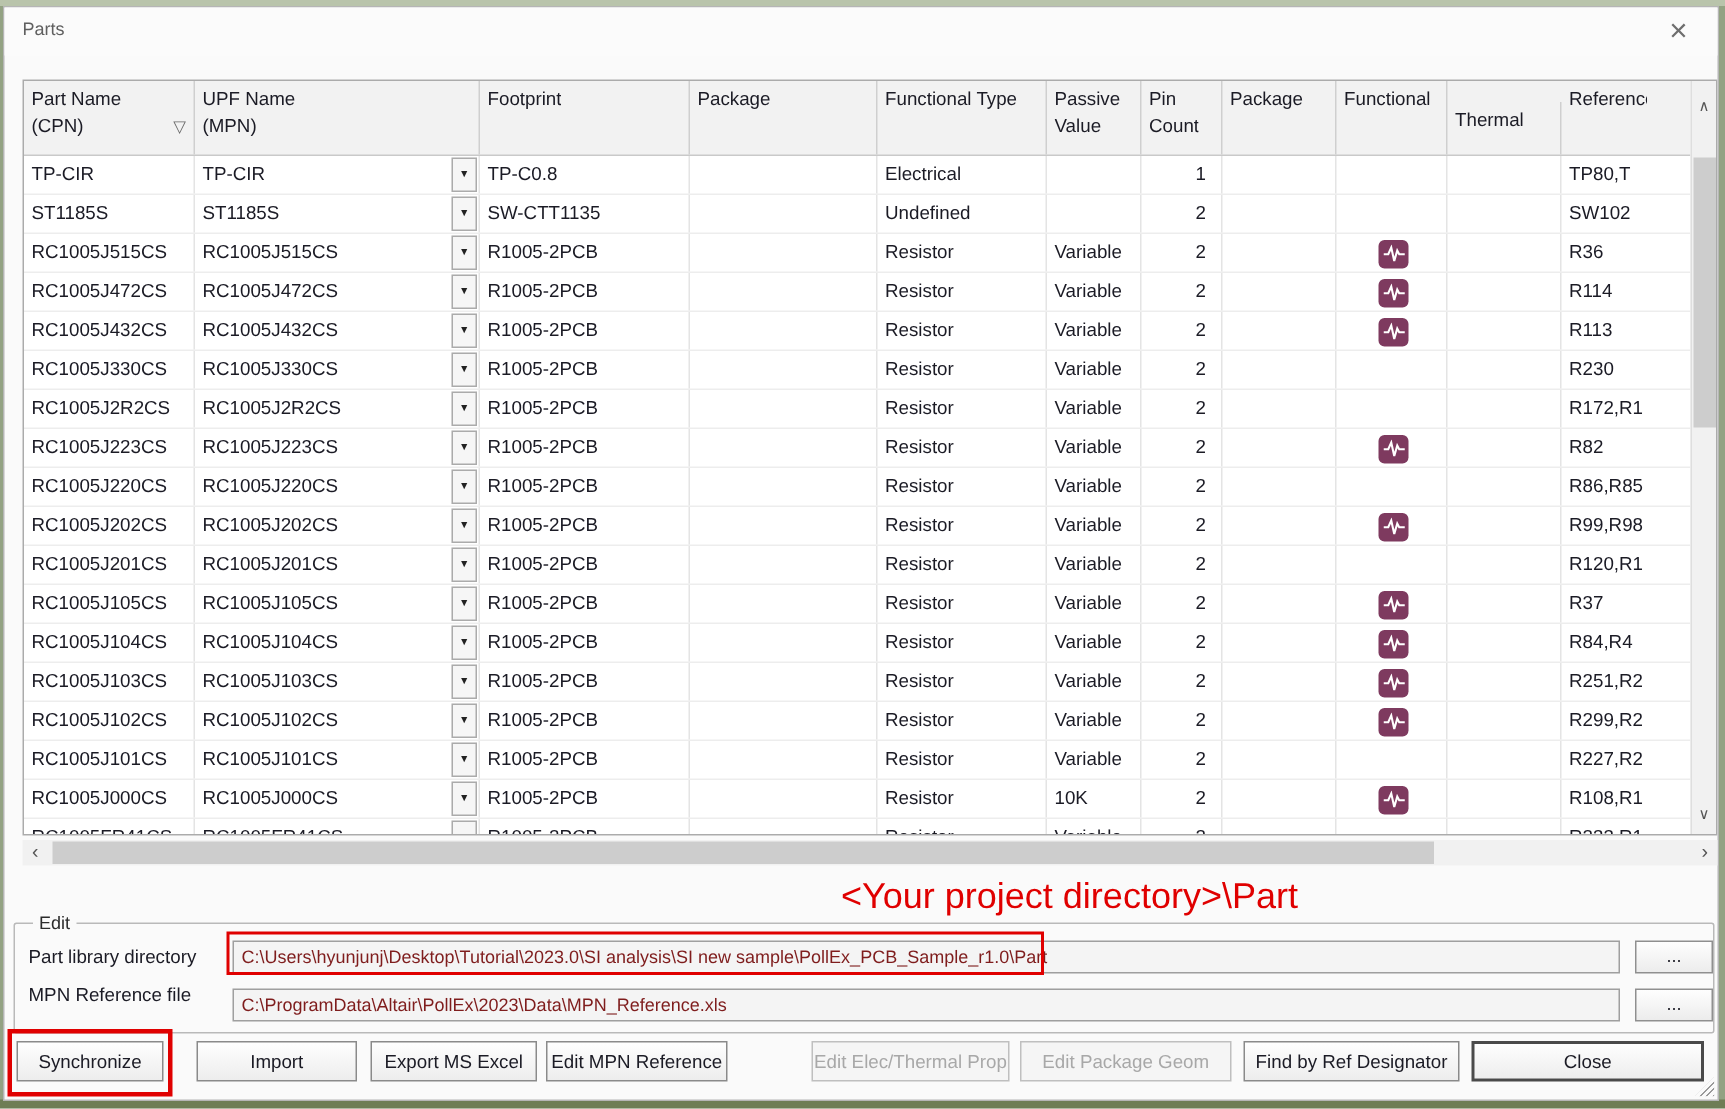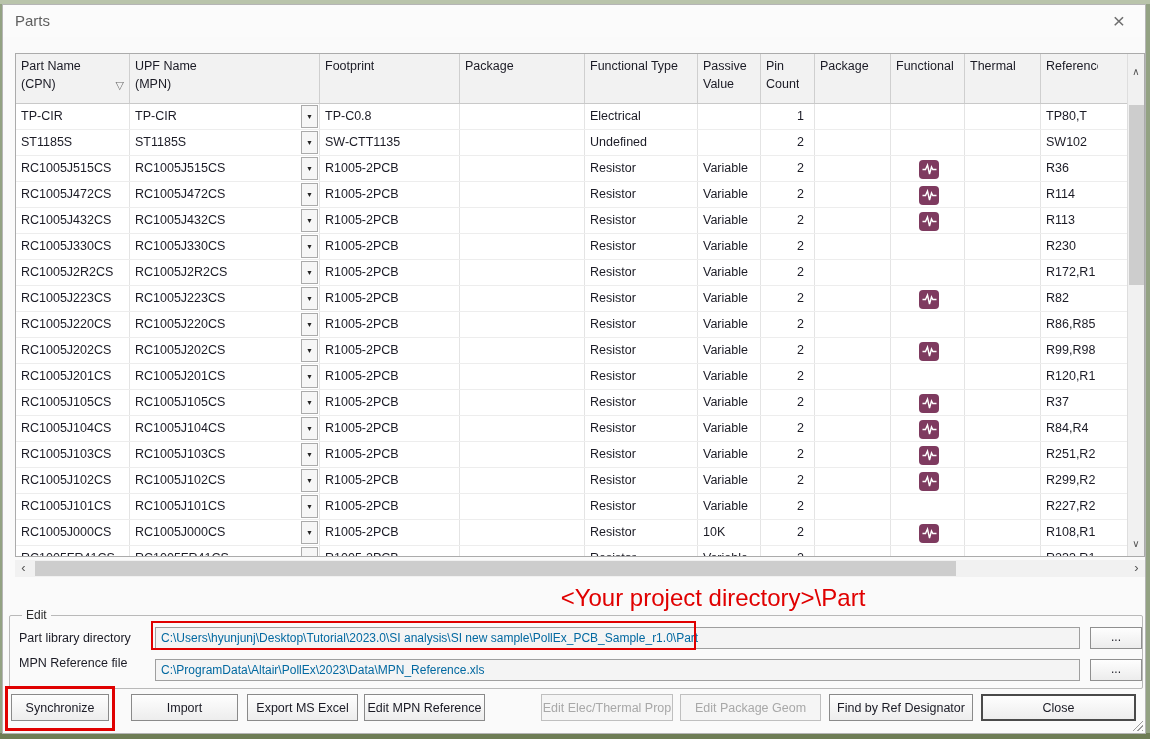--- a/index.html
+++ b/index.html
@@ -9,21 +9,21 @@
     background:#93a283;
     position:relative;
     overflow:hidden;
   }
   #dialog {
     position:absolute; left:2px; top:4px; width:1144px; height:730px;
     background:#fafafa; border:1px solid #b5b5b5;
   }
   
   .titlebar { position:absolute; left:0; top:0; width:100%; height:32px; background:#fbfbfb; }
-  .title-text { position:absolute; left:12px; top:7px; font-size:15px; color:#5f5f5f; }
+  .title-text { position:absolute; left:12px; top:7px; font-size:12px; color:#5f5f5f; }
   .close-x { position:absolute; right:14px; top:4px; font-size:21px; color:#6e6e6e;
              width:24px; height:24px; text-align:center; line-height:24px; cursor:pointer; font-weight:300; }
   
   #tableframe {
     position:absolute; left:12px; top:48px; width:1130px; height:504px;
     background:#ffffff; border:1px solid #ababab; display:flex;
   }
   #gridarea { flex:1 1 auto; overflow:hidden; display:flex; flex-direction:column; }
   #gridheader { display:flex; height:50px; background:#f2f2f2; border-bottom:1px solid #c9c9c9; flex:0 0 auto; }
   .hcell {
@@ -79,21 +79,21 @@
     position:absolute; left:6px; top:610px; width:1134px; height:74px;
     border:1px solid #b9b9b9; border-radius:2px;
   }
   #linkgroup-label {
     position:absolute; left:12px; top:-8px; background:#fafafa; padding:0 4px;
     font-size:12px; color:#2b2b2b;
   }
   .link-row-label { position:absolute; left:9px; font-size:12.5px; color:#1b1b25; }
   .link-field {
     position:absolute; left:145px; width:925px; height:22px; background:#f4f4f4;
-    border:1px solid #9f9f9f; font-size:12px; color:#0369a1; line-height:20px;
+    border:1px solid #9f9f9f; font-size:12px; color:#7f1d1d; line-height:20px;
     padding-left:5px; white-space:nowrap; overflow:hidden;
   }
   .browse-btn {
     position:absolute; left:1080px; width:52px; height:22px; background:linear-gradient(#fefefe,#ececec);
     border:1px solid #8f8f8f; font-size:12px; color:#1b1b25; text-align:center; line-height:18px; cursor:pointer;
   }
   
   .red-box { position:absolute; border:2px solid #e00000; z-index:5; pointer-events:none; }
   #redbox-path { left:148px; top:616px; width:545px; height:29px; }
   #redbox-sync { left:2px; top:681px; width:110px; height:45px; border-width:3px; }
@@ -137,21 +137,21 @@
 (MPN)</span></div>
           <div class="hcell col-footprint" style="width: 140px;"><span class="hlabel">Footprint</span></div>
           <div class="hcell col-package" style="width: 125px;"><span class="hlabel">Package</span></div>
           <div class="hcell col-functional_type" style="width: 113px;"><span class="hlabel">Functional Type</span></div>
           <div class="hcell col-passive_value" style="width: 63px;"><span class="hlabel">Passive
 Value</span></div>
           <div class="hcell col-pin_count" style="width: 54px;"><span class="hlabel">Pin
 Count</span></div>
           <div class="hcell col-package2" style="width: 76px;"><span class="hlabel">Package</span></div>
           <div class="hcell col-electrical" style="width: 74px;"><span class="hlabel">Functional</span></div>
-          <div class="hcell col-thermal" style="width: 76px;"><span class="hlabel">Thermal</span></div>
+          <div class="hcell col-thermal" style="width: 76px; margin-top: 14px;"><span class="hlabel">Thermal</span></div>
           <div class="hcell col-reference"><span class="hlabel">Reference</span></div>
         </div>
       <div id="gridbody">
           <div class="trow">
             <div class="tcell col-cpn" style="width: 114px;">TP-CIR</div>
             <div class="tcell col-mpn" style="width: 190px;">TP-CIR<div class="combo-btn">▼</div></div>
             <div class="tcell col-footprint" style="width: 140px;">TP-C0.8</div>
             <div class="tcell col-package" style="width: 125px;"></div>
             <div class="tcell col-functional_type" style="width: 113px;">Electrical</div>
             <div class="tcell col-passive_value" style="width: 63px;"></div>

